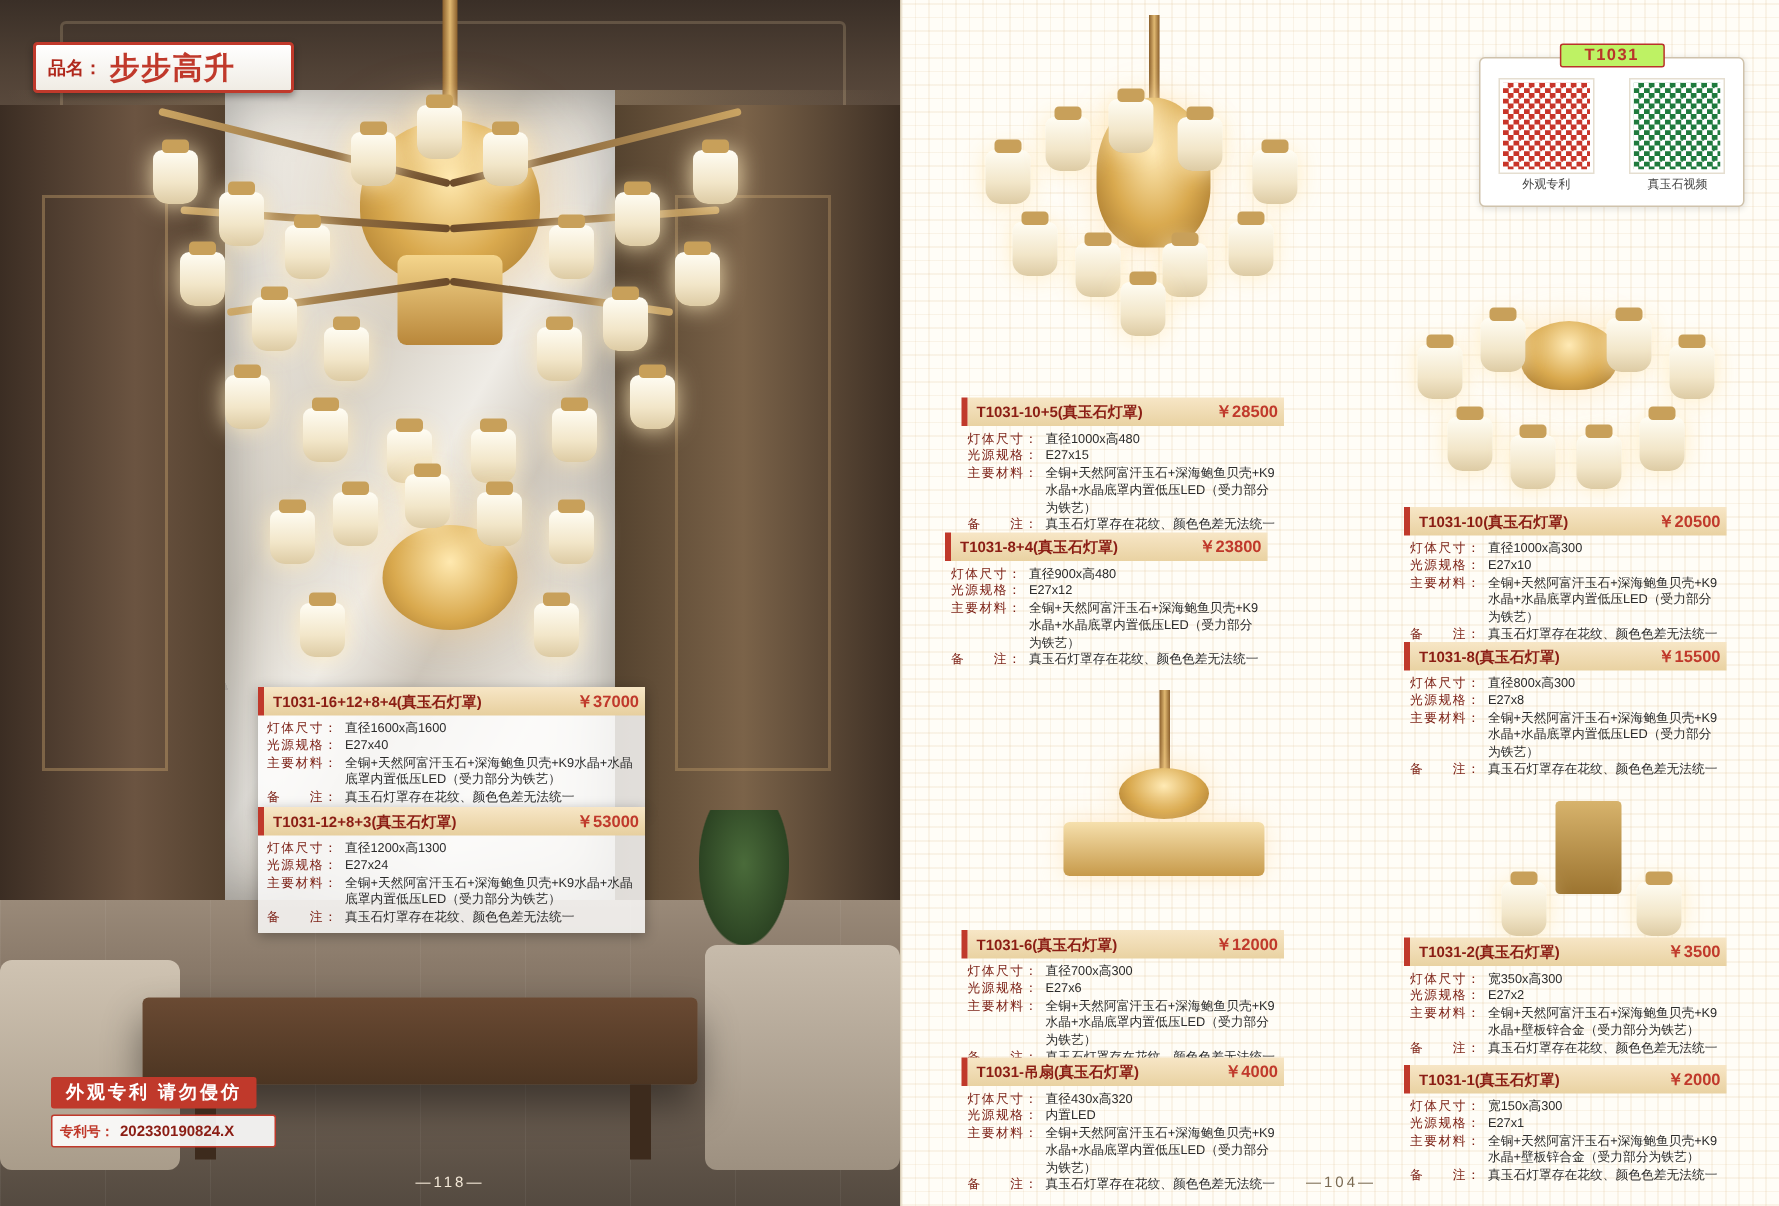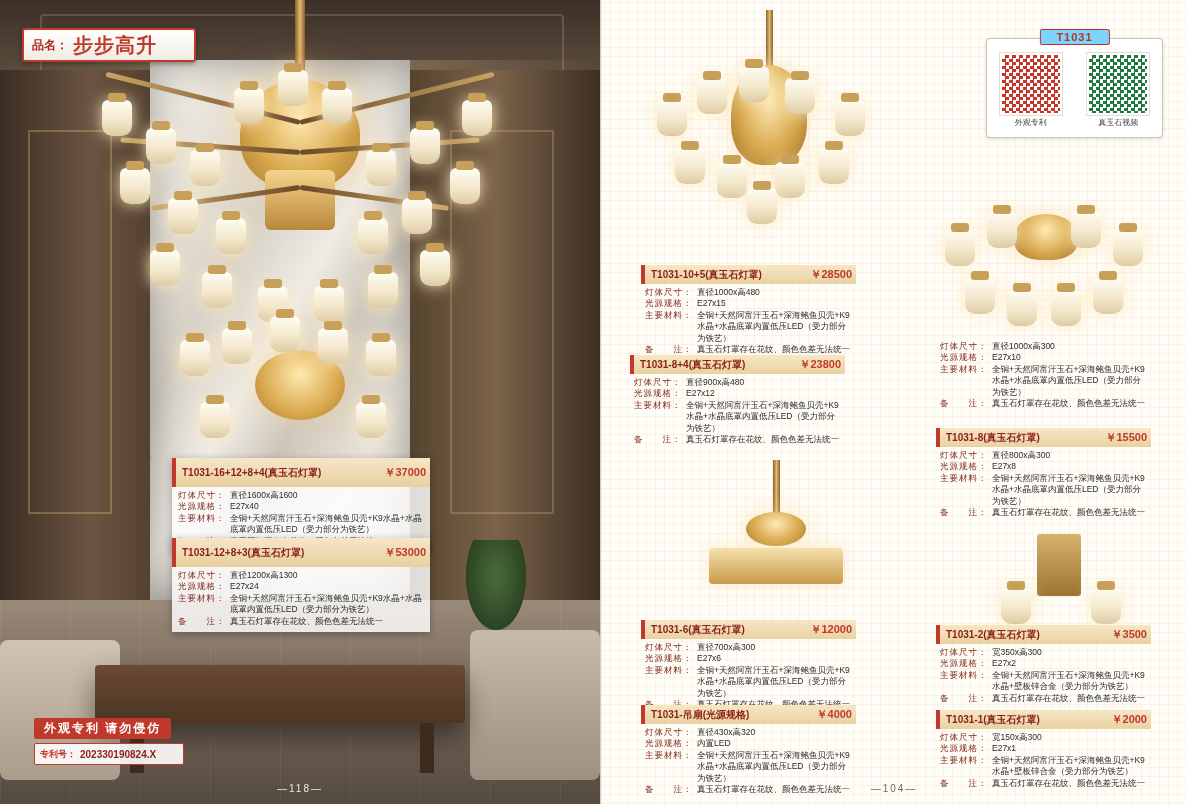--- a/index.html
+++ b/index.html
@@ -112,21 +112,21 @@
   .badge-name .lbl{color:#b0281c;font-size:12px;font-weight:bold;margin-left:8px;}
   .badge-name .val{color:#c0392b;font-size:20px;font-weight:bold;margin-left:5px;letter-spacing:1px;}
 
   .spec-card{
     position:absolute;left:172px;width:258px;
     background:rgba(255,255,255,.82);
     box-shadow:0 2px 8px rgba(0,0,0,.3);
   }
   .spec-head{
     display:flex;align-items:center;justify-content:space-between;
-    height:29px;padding:0 4px 0 6px;
+    height:19px;padding:0 4px 0 6px;
     background:linear-gradient(180deg,#f7e6c6,#e7cf9e);
     border-left:4px solid #c0392b;
   }
   .spec-model{font-size:10px;font-weight:bold;color:#8b1d14;}
   .spec-price{font-size:11px;font-weight:bold;color:#c0392b;}
   .spec-body{padding:3px 6px 5px 6px;}
   .spec-row{display:flex;font-size:8.5px;color:#2b2b2b;line-height:1.35;}
   .spec-row .k{width:52px;color:#7a1d12;flex:none;letter-spacing:1px;}
   .spec-row .v{flex:1;}
 
@@ -166,21 +166,21 @@
   }
 
   
   .qr-box{
     position:absolute;left:385px;top:38px;width:175px;height:98px;
     background:#fff;border:1px solid #cfc2ab;border-radius:4px;
     box-shadow:0 1px 4px rgba(0,0,0,.12);
   }
   .qr-title{
     position:absolute;left:50%;top:-10px;transform:translateX(-50%);
-    background:#7dd3fc;border:1px solid #b9332a;color:#b9332a;
+    background:#bef264;border:1px solid #b9332a;color:#b9332a;
     font-size:11px;font-weight:bold;padding:1px 16px;letter-spacing:1px;border-radius:2px;
   }
   .qr-wrap{display:flex;justify-content:space-around;padding-top:14px;}
   .qr-item{text-align:center;}
   .qr{
     width:58px;height:58px;
     background:
       repeating-conic-gradient(#c8352a 0% 25%, #ffffff 0% 50%);
     background-size:7px 7px;border:2px solid #fff;outline:1px solid #e5ded0;
   }
@@ -452,21 +452,21 @@
           </div>
         <div class="crow">
             <span class="k">备　　注：</span>
             <span class="v">真玉石灯罩存在花纹、颜色色差无法统一</span>
           </div>
       </div>
     </div>
 
     <div class="card" style="left:40px;top:705px">
       <div class="chead">
-        <span class="cmodel">T1031-吊扇(光源规格)</span>
+        <span class="cmodel">T1031-吊扇(真玉石灯罩)</span>
         <span class="cprice">￥4000</span>
       </div>
       <div class="cbody">
         <div class="crow">
             <span class="k">灯体尺寸：</span>
             <span class="v">直径430x高320</span>
           </div>
         <div class="crow">
             <span class="k">光源规格：</span>
             <span class="v">内置LED</span>
@@ -488,20 +488,24 @@
       <div class="bulb" style="left:66px;top:22px"></div>
       <div class="bulb" style="left:150px;top:22px"></div>
       <div class="bulb" style="left:192px;top:40px"></div>
       <div class="bulb" style="left:44px;top:88px"></div>
       <div class="bulb" style="left:86px;top:100px"></div>
       <div class="bulb" style="left:130px;top:100px"></div>
       <div class="bulb" style="left:172px;top:88px"></div>
     </div>
 
     <div class="card" style="left:335px;top:338px">
+      <div class="chead">
+        <span class="cmodel">T1031-10(真玉石灯罩)</span>
+        <span class="cprice">￥20500</span>
+      </div>
       <div class="cbody">
         <div class="crow">
             <span class="k">灯体尺寸：</span>
             <span class="v">直径1000x高300</span>
           </div>
         <div class="crow">
             <span class="k">光源规格：</span>
             <span class="v">E27x10</span>
           </div>
         <div class="crow">

